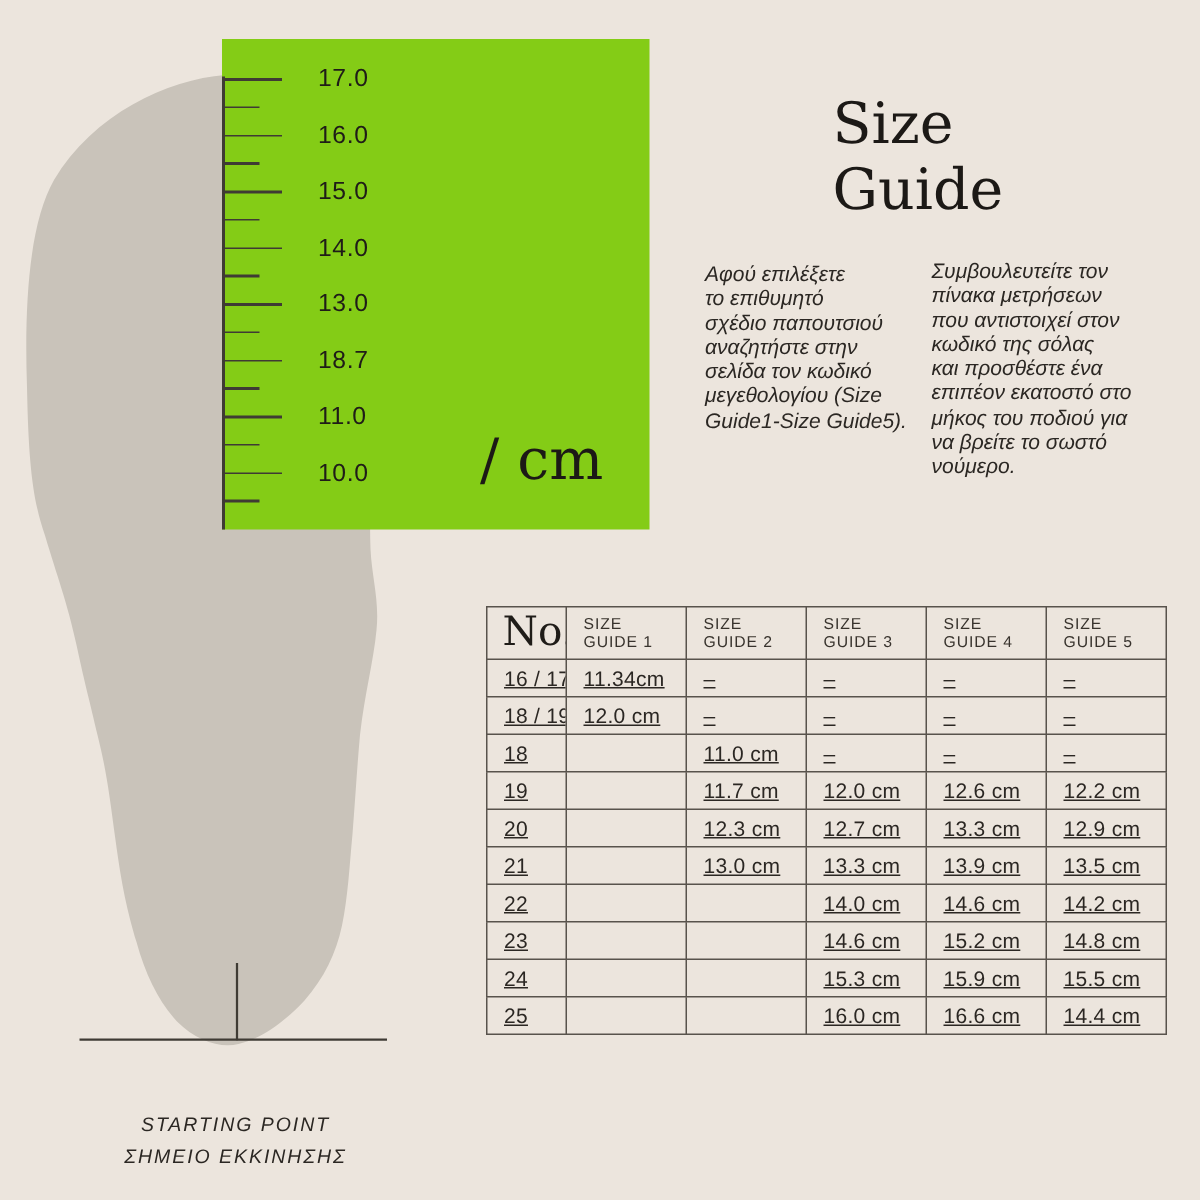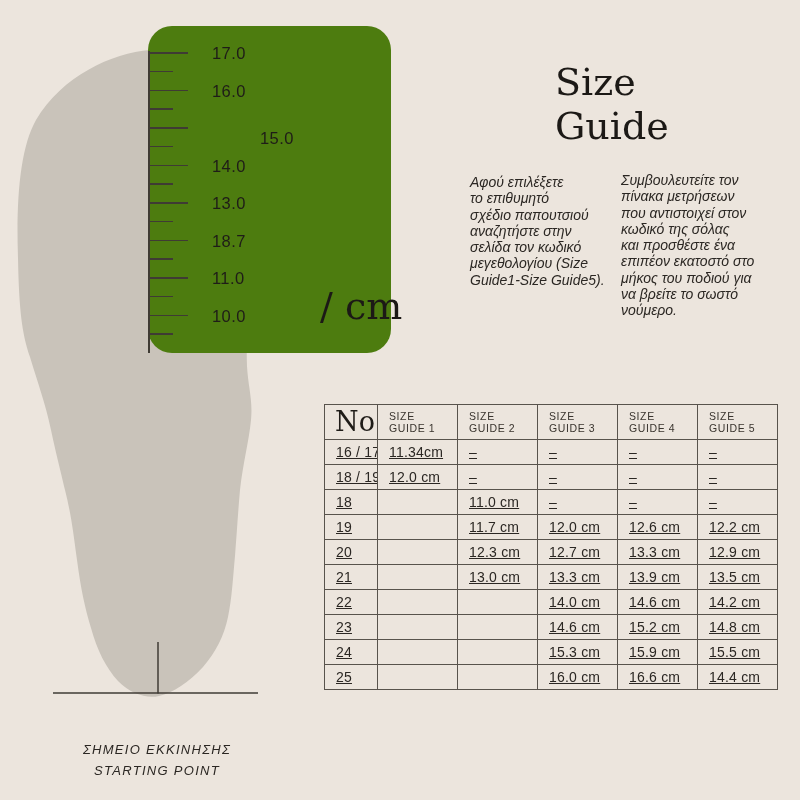--- a/index.html
+++ b/index.html
@@ -2,21 +2,21 @@
 <html><head>
 <meta charset="utf-8">
 <style>
   html,body{margin:0;padding:0;}
   .canvas{
     position:relative;width:800px;height:800px;overflow:hidden;
     background:#ECE5DD;font-family:"Liberation Sans",sans-serif;color:#2B2723;
   }
   .foot-svg{position:absolute;left:0;top:0;z-index:1;}
   
-  .ruler-card{position:absolute;left:148px;top:26px;width:243px;height:327px;background:#4d7c0f;z-index:2;border-radius:24px;}
+  .ruler-card{position:absolute;left:148px;top:26px;width:285px;height:327px;background:#84cc16;z-index:2;}
   .ruler-spine{position:absolute;left:0;top:25px;width:1.5px;height:302px;background:#3F3B34;}
   .tick{position:absolute;left:0;height:1.5px;background:#3F3B34;width:25px;}
   .tick.major{width:40px;}
   .tick-label{
     position:absolute;left:64px;transform:translateY(-50%);
     font-size:16.5px;letter-spacing:.4px;color:#1F1C18;white-space:nowrap;
   }
   .unit-label{
     position:absolute;left:172px;top:258px;
     font-family:"DejaVu Serif",serif;font-size:38px;color:#1C1916;white-space:nowrap;
@@ -90,21 +90,21 @@
   <div class="ruler-card">
     <div class="ruler-spine"></div>
     <div>
         <div class="tick major" style="top: 26px;"></div>
         <div class="tick-label" style="top: 27px;">17.0</div>
         <div class="tick" style="top: 44.75px;"></div>
         <div class="tick major" style="top: 63.5px;"></div>
         <div class="tick-label" style="top: 64.5px;">16.0</div>
         <div class="tick" style="top: 82.25px;"></div>
         <div class="tick major" style="top: 101px;"></div>
-        <div class="tick-label" style="top: 112px; margin-left: 48px;">15.0</div>
+        <div class="tick-label" style="top: 102px;">15.0</div>
         <div class="tick" style="top: 119.75px;"></div>
         <div class="tick major" style="top: 138.5px;"></div>
         <div class="tick-label" style="top: 139.5px;">14.0</div>
         <div class="tick" style="top: 157.25px;"></div>
         <div class="tick major" style="top: 176px;"></div>
         <div class="tick-label" style="top: 177px;">13.0</div>
         <div class="tick" style="top: 194.75px;"></div>
         <div class="tick major" style="top: 213.5px;"></div>
         <div class="tick-label" style="top: 214.5px;">18.7</div>
         <div class="tick" style="top: 232.25px;"></div>
@@ -252,17 +252,17 @@
           <td></td>
           <td></td>
           <td>16.0 cm</td>
           <td>16.6 cm</td>
           <td>14.4 cm</td>
         </tr>
       </tbody>
     </table>
 
   <div class="footer-caption">
+    <div>STARTING POINT</div>
     <div>ΣΗΜΕΙΟ ΕΚΚΙΝΗΣΗΣ</div>
-    <div>STARTING POINT</div>
   </div>
 
 </div>
 
 </body></html>

